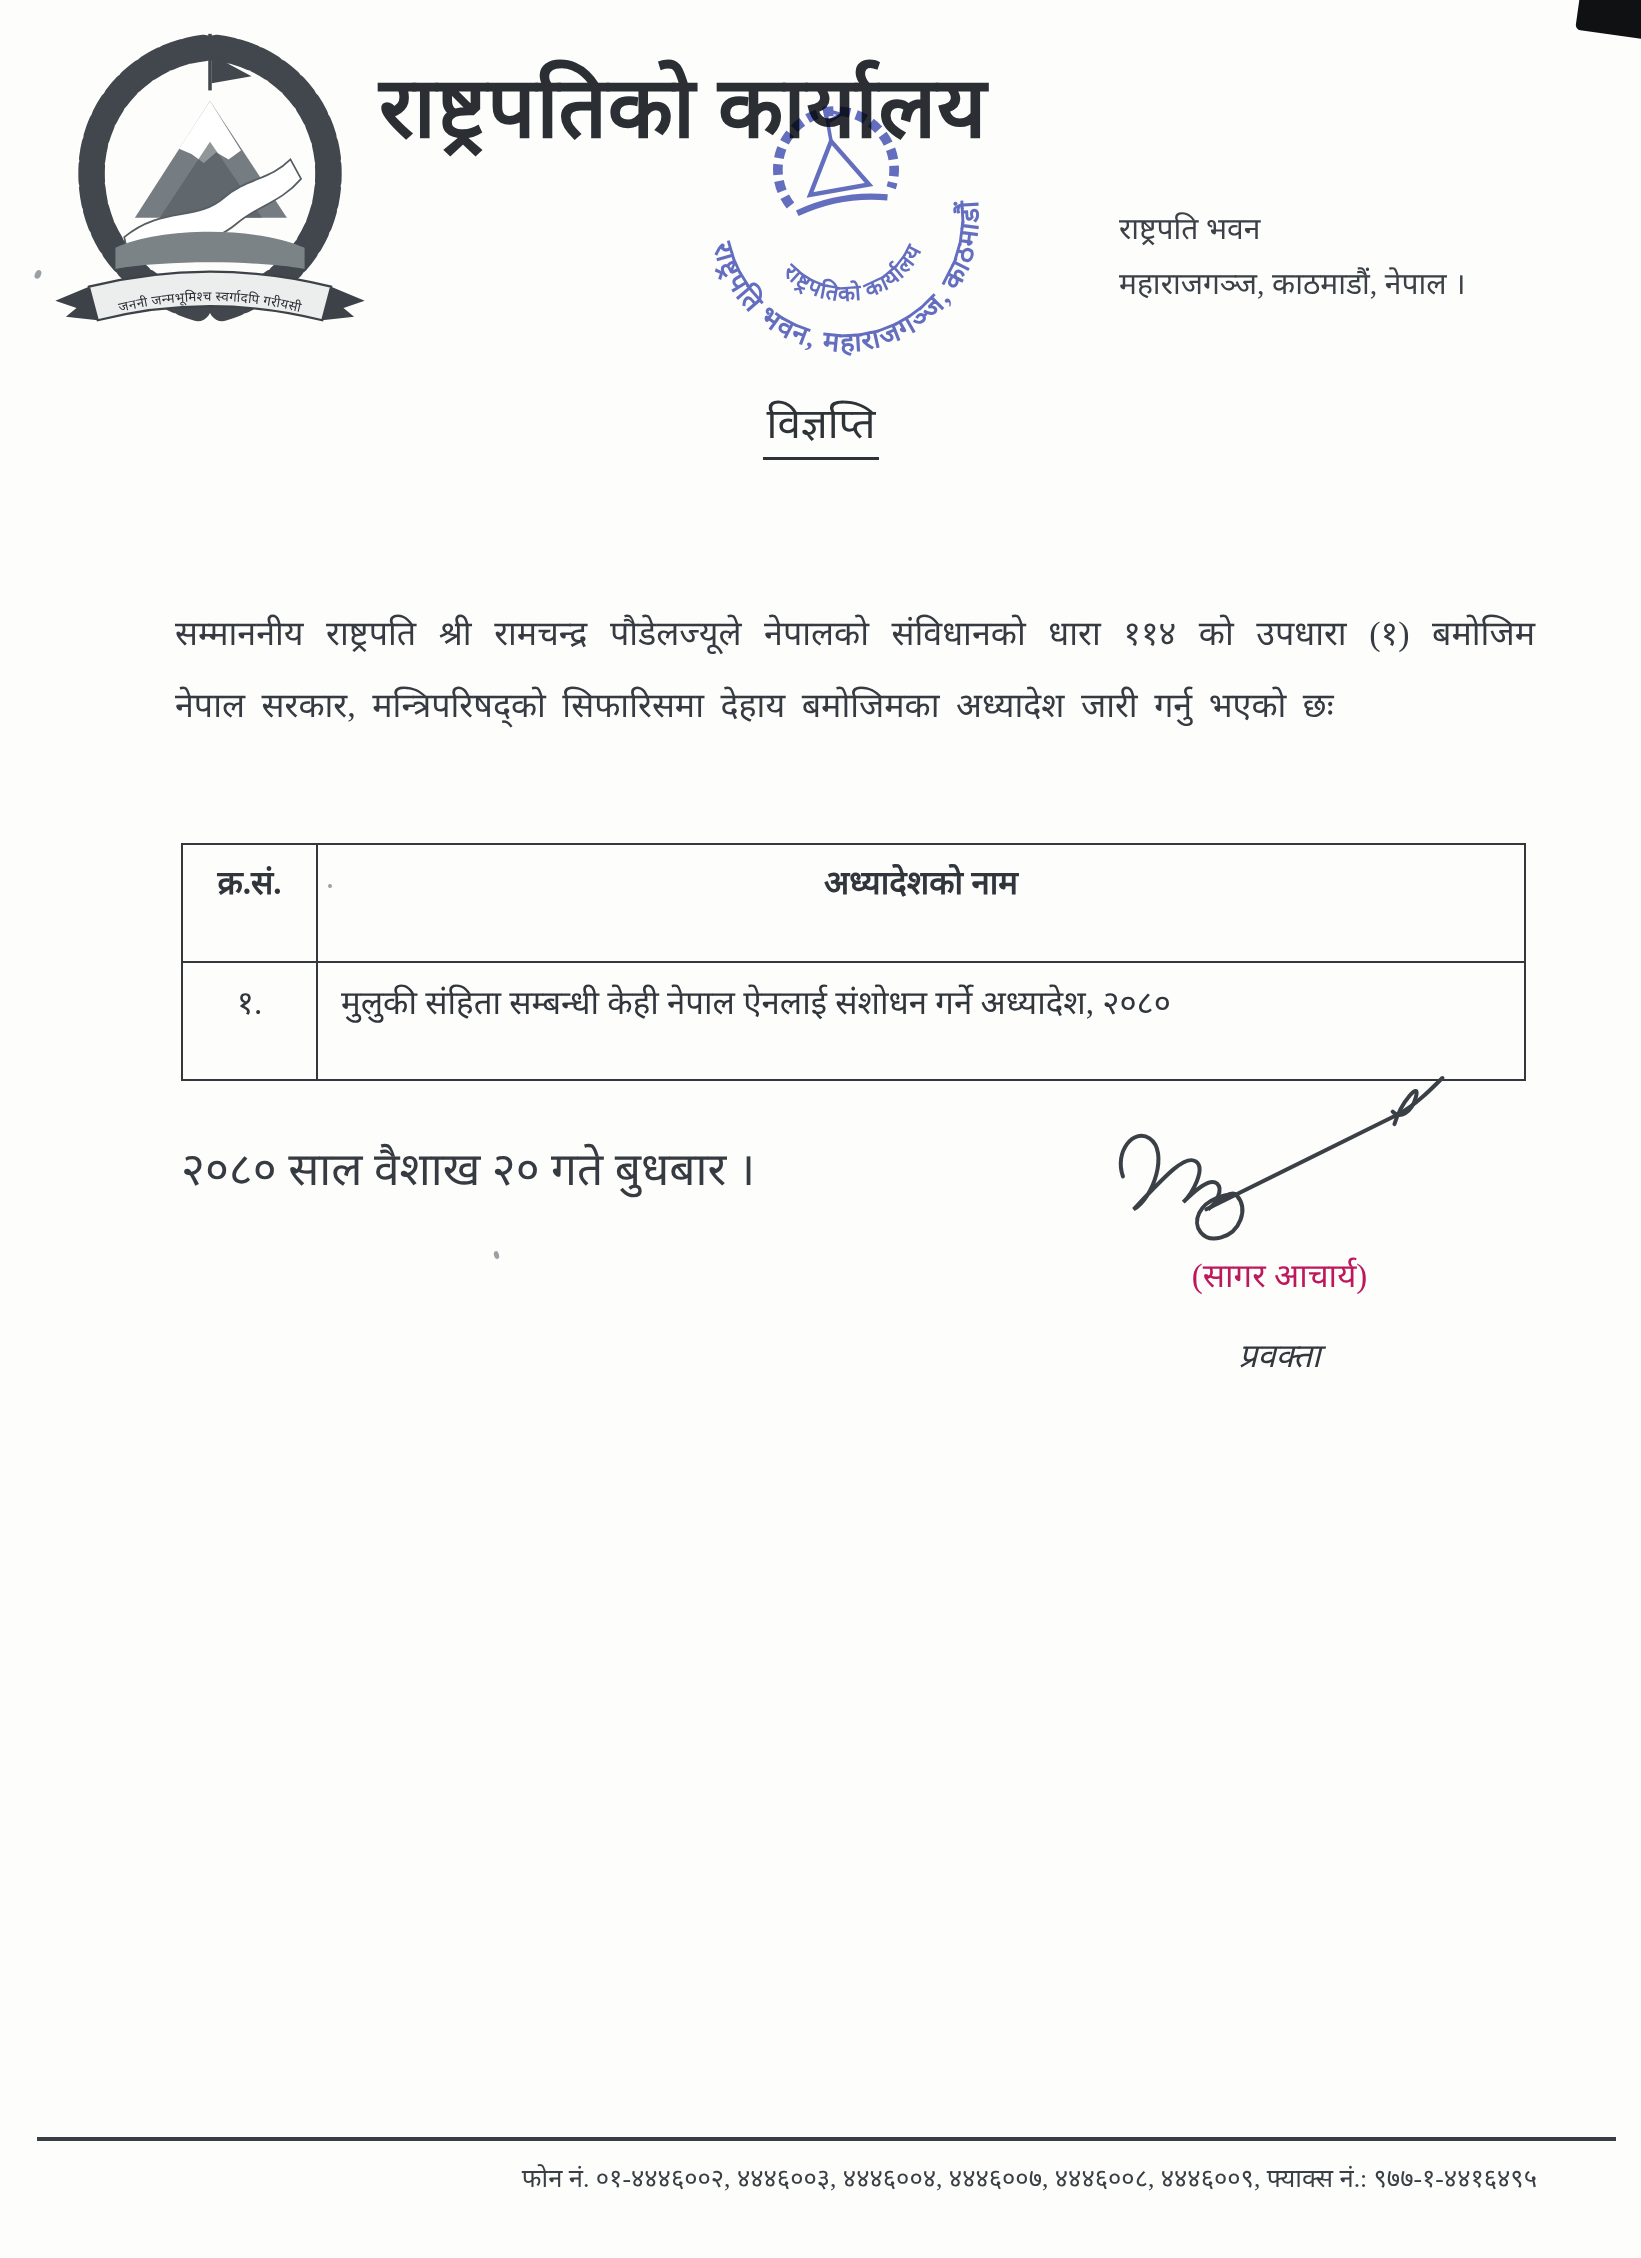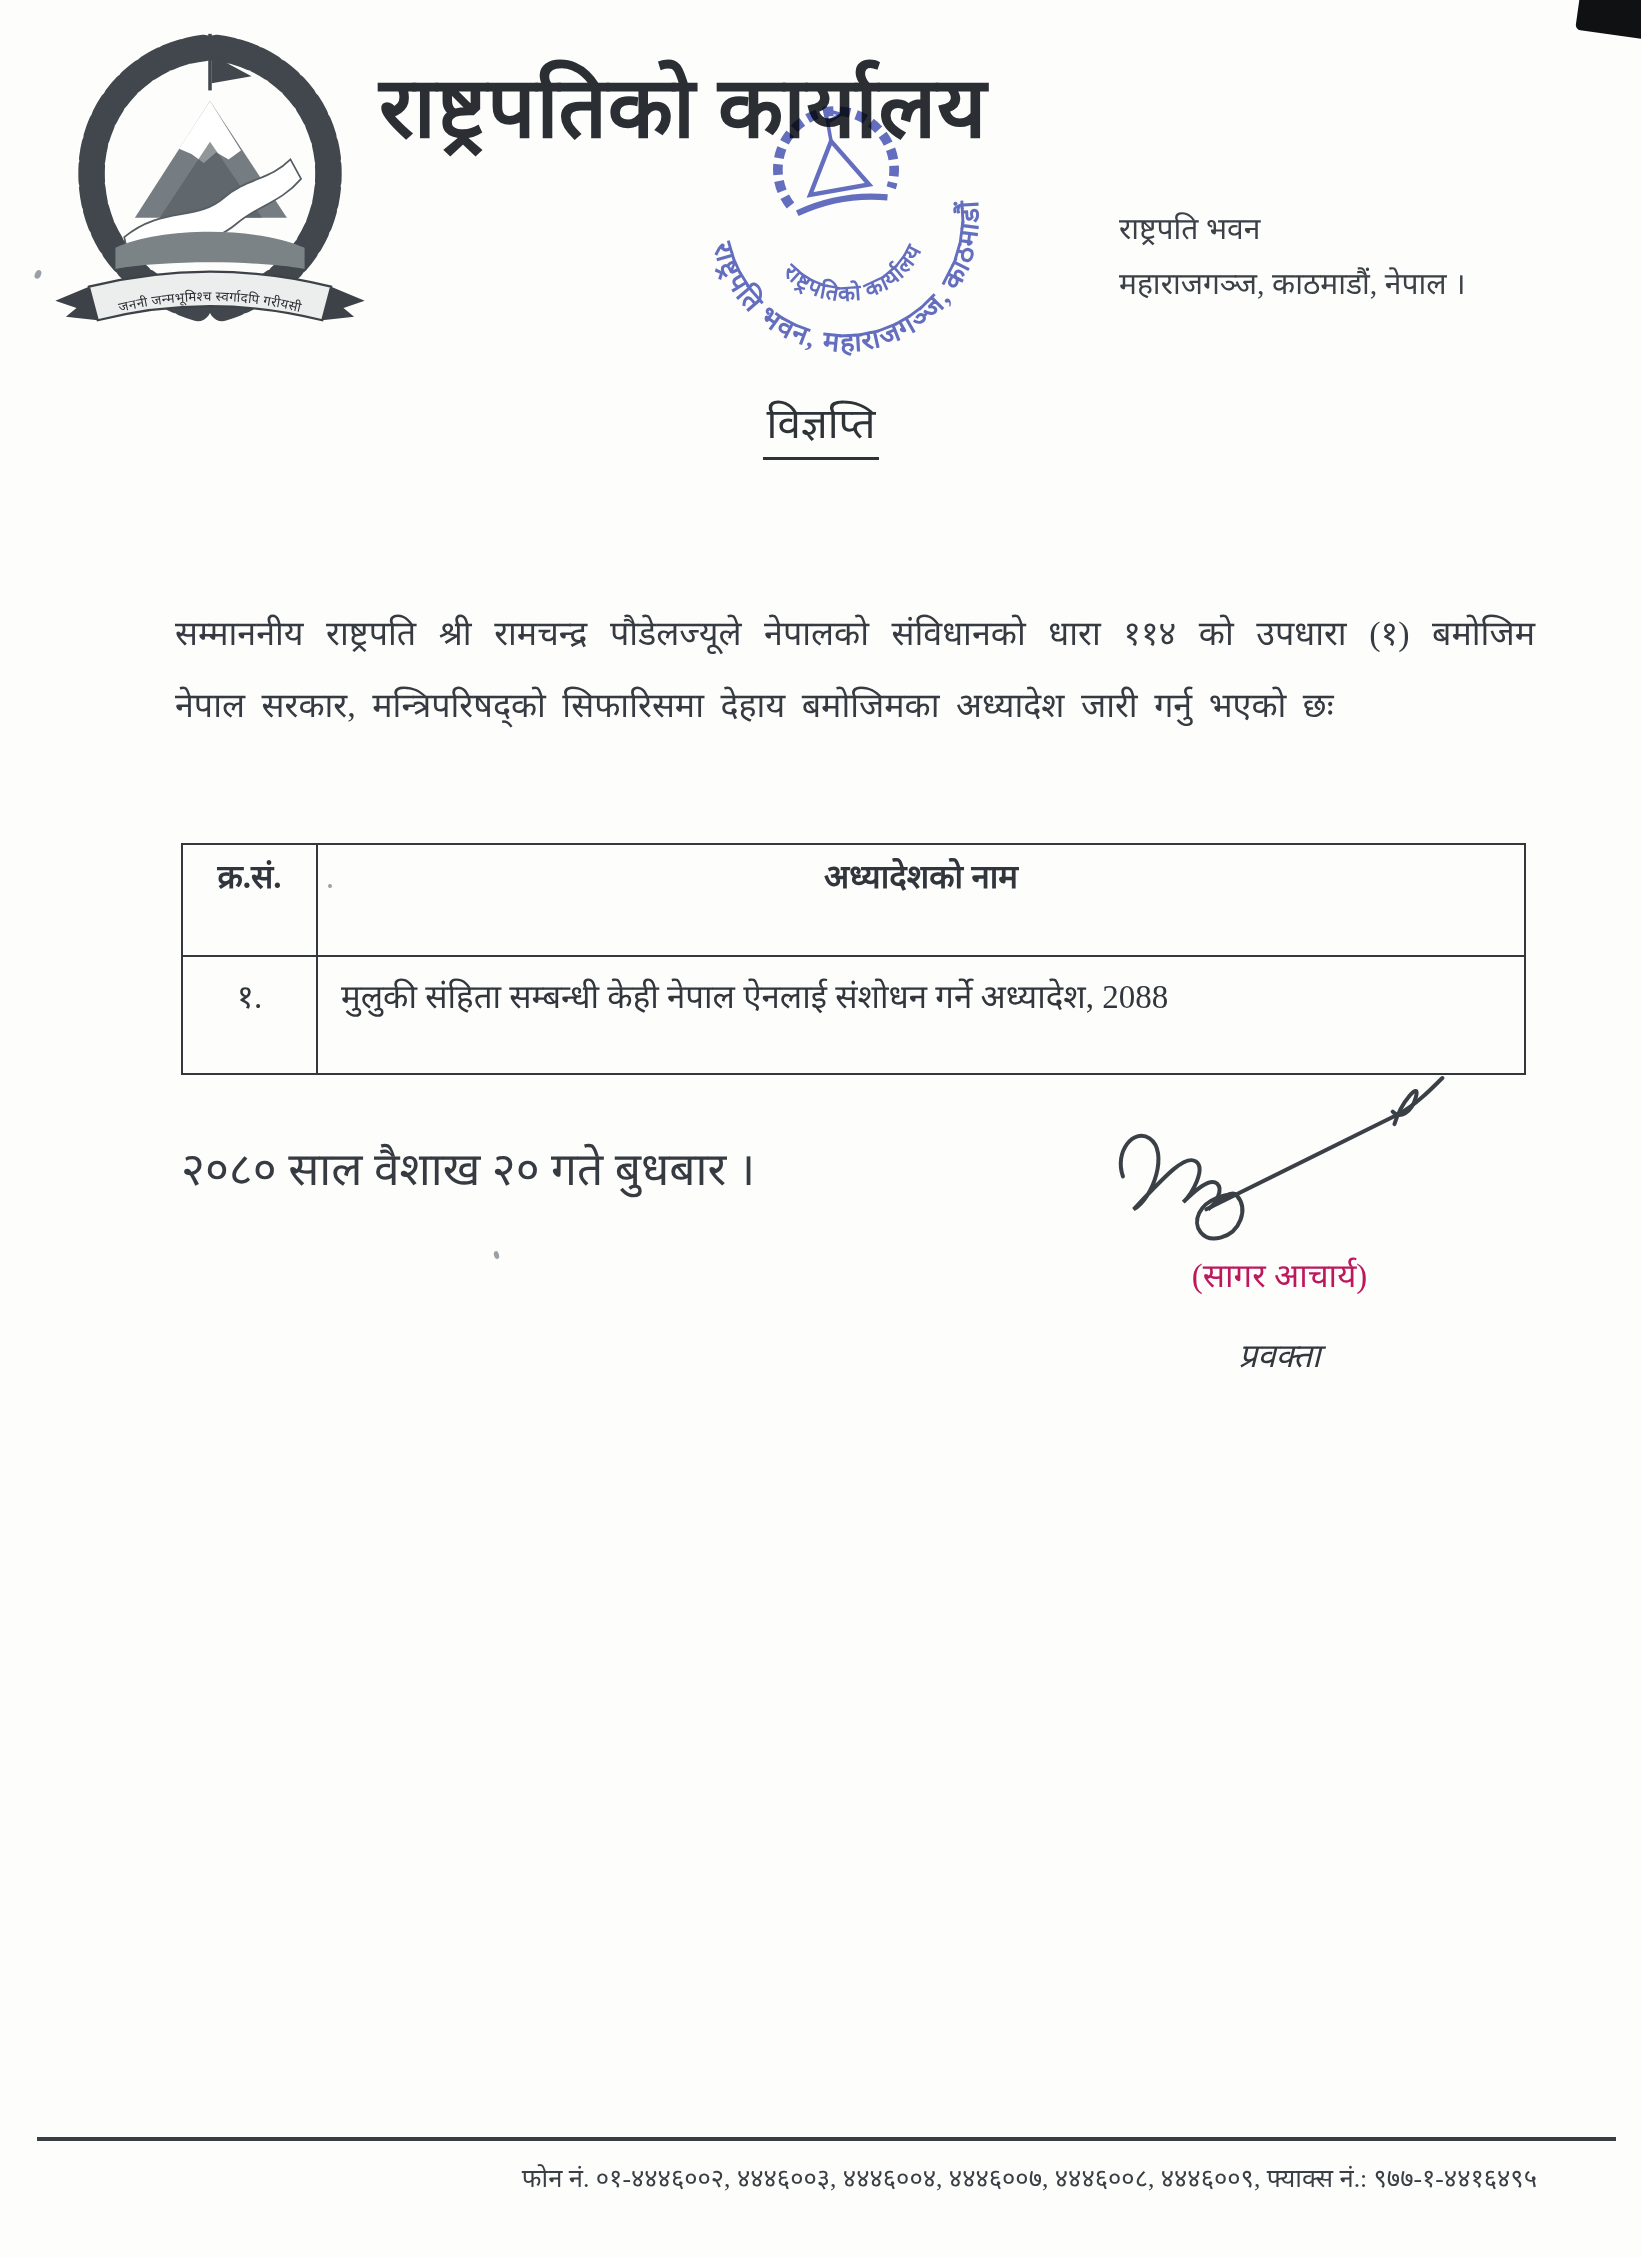--- a/index.html
+++ b/index.html
@@ -52,21 +52,21 @@
   
   .ordinance-table{
     position:absolute;left:181px;top:843px;width:1345px;
     border-collapse:collapse;table-layout:fixed;
     font-size:33px;color:#31363c;
   }
   .ordinance-table th,.ordinance-table td{
     border:2.6px solid #34383d;vertical-align:top;
   }
   .ordinance-table .col-sn{width:135px;}
-  .ordinance-table th{height:101px;padding-top:8px;font-weight:bold;text-align:center;border-radius:18px;}
+  .ordinance-table th{height:101px;padding-top:14px;font-weight:bold;text-align:center;border-radius:18px;}
   .ordinance-table td{height:99px;padding-top:16px;}
   .ordinance-table td.sn{text-align:center;}
   .ordinance-table td.name{padding-left:23px;padding-right:17.6px;text-align:left;}
 
   
   .date-line{
     position:absolute;left:181px;top:1136px;
     font-size:46px;color:#363b42;white-space:nowrap;
   }
   .signature-block{
@@ -159,21 +159,21 @@
       </colgroup>
     <thead>
       <tr>
         <th>क्र.सं.</th>
         <th>अध्यादेशको नाम</th>
       </tr>
     </thead>
     <tbody>
       <tr>
         <td class="sn">१.</td>
-        <td class="name">मुलुकी संहिता सम्बन्धी केही नेपाल ऐनलाई संशोधन गर्ने अध्यादेश, 2088</td>
+        <td class="name">मुलुकी संहिता सम्बन्धी केही नेपाल ऐनलाई संशोधन गर्ने अध्यादेश, २०८०</td>
       </tr>
     </tbody>
   </table>
 
   <div class="date-line">२०८० साल वैशाख २० गते बुधबार ।</div>
 
   <div class="signature-block">
     <svg class="signature-svg" viewBox="0 0 390 210">
       <g fill="none" stroke="#3a4046" stroke-width="4.5" stroke-linecap="round">
         <path d="M18,123 C8,95 30,68 48,80 C70,95 52,148 30,160 C66,122 88,98 100,106 C112,114 96,142 86,152 C100,138 116,124 124,131 C132,138 122,154 114,160 C128,148 140,138 146,144"></path>

